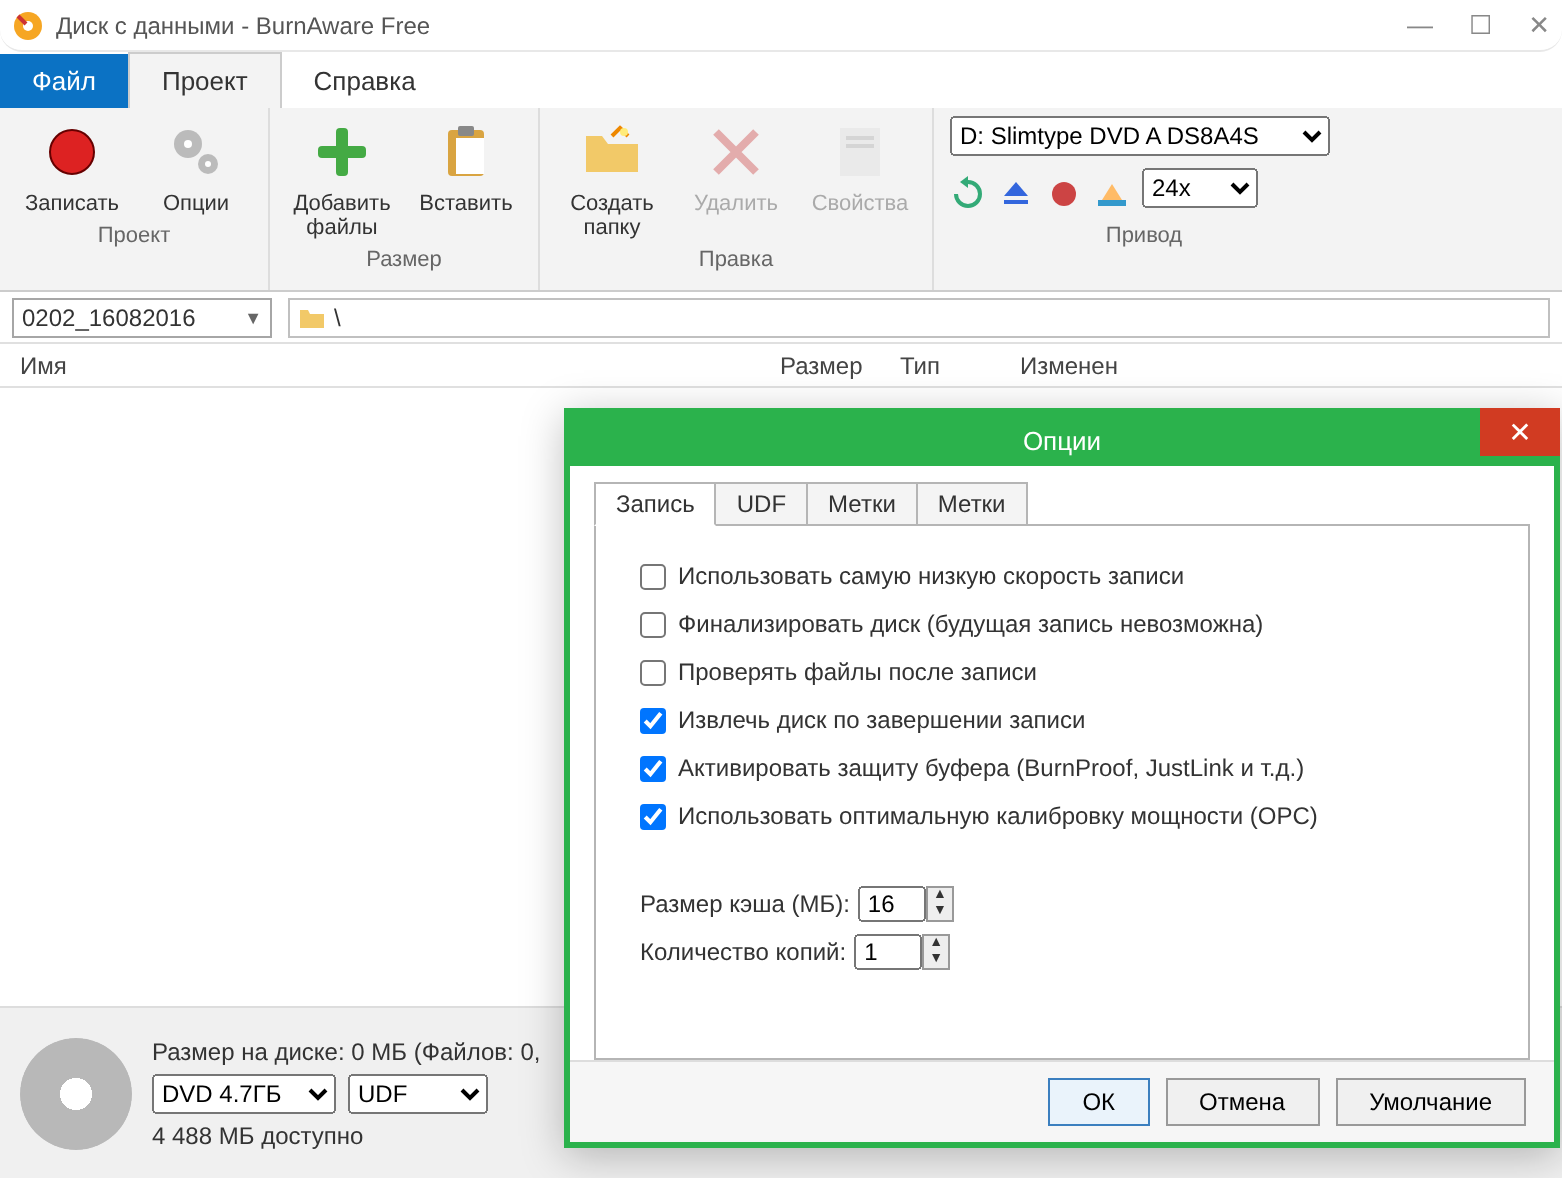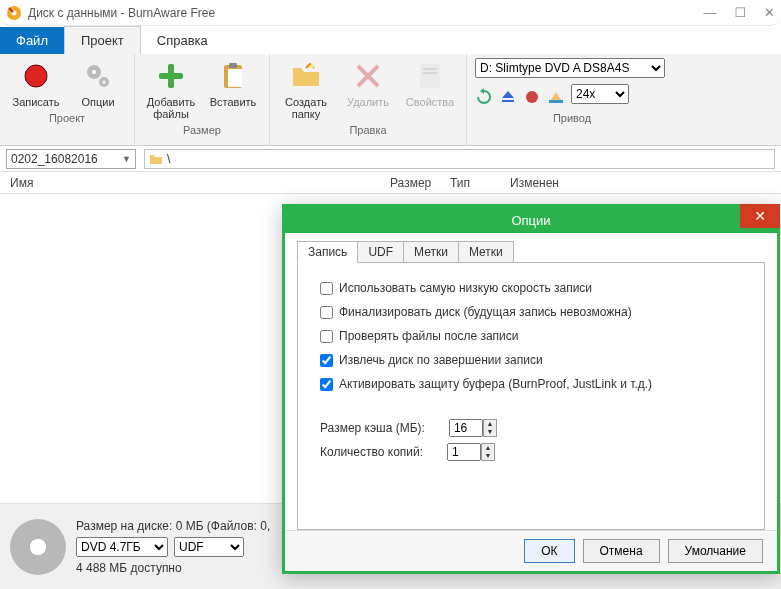--- a/index.html
+++ b/index.html
@@ -59,21 +59,21 @@
 .dialog { position: absolute; left: 282px; top: 204px; width: 498px; height: 370px; background: #fff; border: 3px solid #2bb24c; box-shadow: 0 4px 20px rgba(0,0,0,.25); display: flex; flex-direction: column; }
 .dialog .dtitle { height: 28px; background: #2bb24c; color: #fff; display: flex; align-items: center; justify-content: center; position: relative; font-size: 13px; }
 .dialog .dclose { position: absolute; right: -3px; top: -3px; width: 40px; height: 24px; background: #d13b22; color: #fff; display: flex; align-items: center; justify-content: center; font-size: 14px; }
 .dialog .dbody { flex: 1; padding: 8px 12px 0; }
 .dtabs { display: flex; }
 .dtabs .dtab { border: 1px solid #b5b5b5; padding: 3px 10px; font-size: 12px; background: #f4f4f4; margin-right: -1px; }
 .dtabs .dtab.active { background: #fff; border-bottom: 1px solid #fff; position: relative; z-index: 2; }
 .dcontent { border: 1px solid #b5b5b5; margin-top: -1px; padding: 18px 22px; height: 268px; background: #fff; }
 .dcheck { display: flex; align-items: center; gap: 6px; font-size: 12px; margin-bottom: 10px; }
 .dcheck input { width: 13px; height: 13px; }
-.drow { display: flex; align-items: center; gap: 24px; font-size: 12px; margin-top: 6px; }
+.drow { display: flex; align-items: center; gap: 4px; font-size: 12px; margin-top: 6px; }
 .spin { display: flex; align-items: center; }
 .spin input { width: 34px; height: 18px; text-align: left; padding: 0 3px; font-size: 12px; }
 .spin .arrows { display: flex; flex-direction: column; border: 1px solid #999; }
 .spin .arrows span { width: 12px; height: 8px; font-size: 7px; line-height: 7px; text-align: center; background: #eee; }
 .dbuttons { height: 44px; display: flex; align-items: center; justify-content: flex-end; gap: 8px; padding: 0 14px; border-top: 1px solid #ddd; background: #f6f6f6; }
 .dbuttons button { height: 24px; padding: 0 16px; font-size: 12px; border: 1px solid #999; background: #f0f0f0; }
 .dbuttons button.primary { border: 1px solid #3b7fbf; background: #eaf3fb; }
 
 svg { display: block; }
 </style>
@@ -259,20 +259,24 @@
           <span>Проверять файлы после записи</span>
         </label>
       <label class="dcheck">
           <input type="checkbox" checked="" style="">
           <span>Извлечь диск по завершении записи</span>
         </label>
       <label class="dcheck">
           <input type="checkbox" checked="" style="">
           <span>Активировать защиту буфера (BurnProof, JustLink и т.д.)</span>
         </label>
+      <label class="dcheck">
+          <input type="checkbox" checked="" style="">
+          <span>Использовать оптимальную калибровку мощности (OPC)</span>
+        </label>
       <div style="height:12px"></div>
       <div class="drow">
         <span>Размер кэша (МБ):</span>
         <div class="spin">
           <input value="16" style="">
           <div class="arrows">
               <span>▲</span>
               <span>▼</span>
             </div>
         </div>

